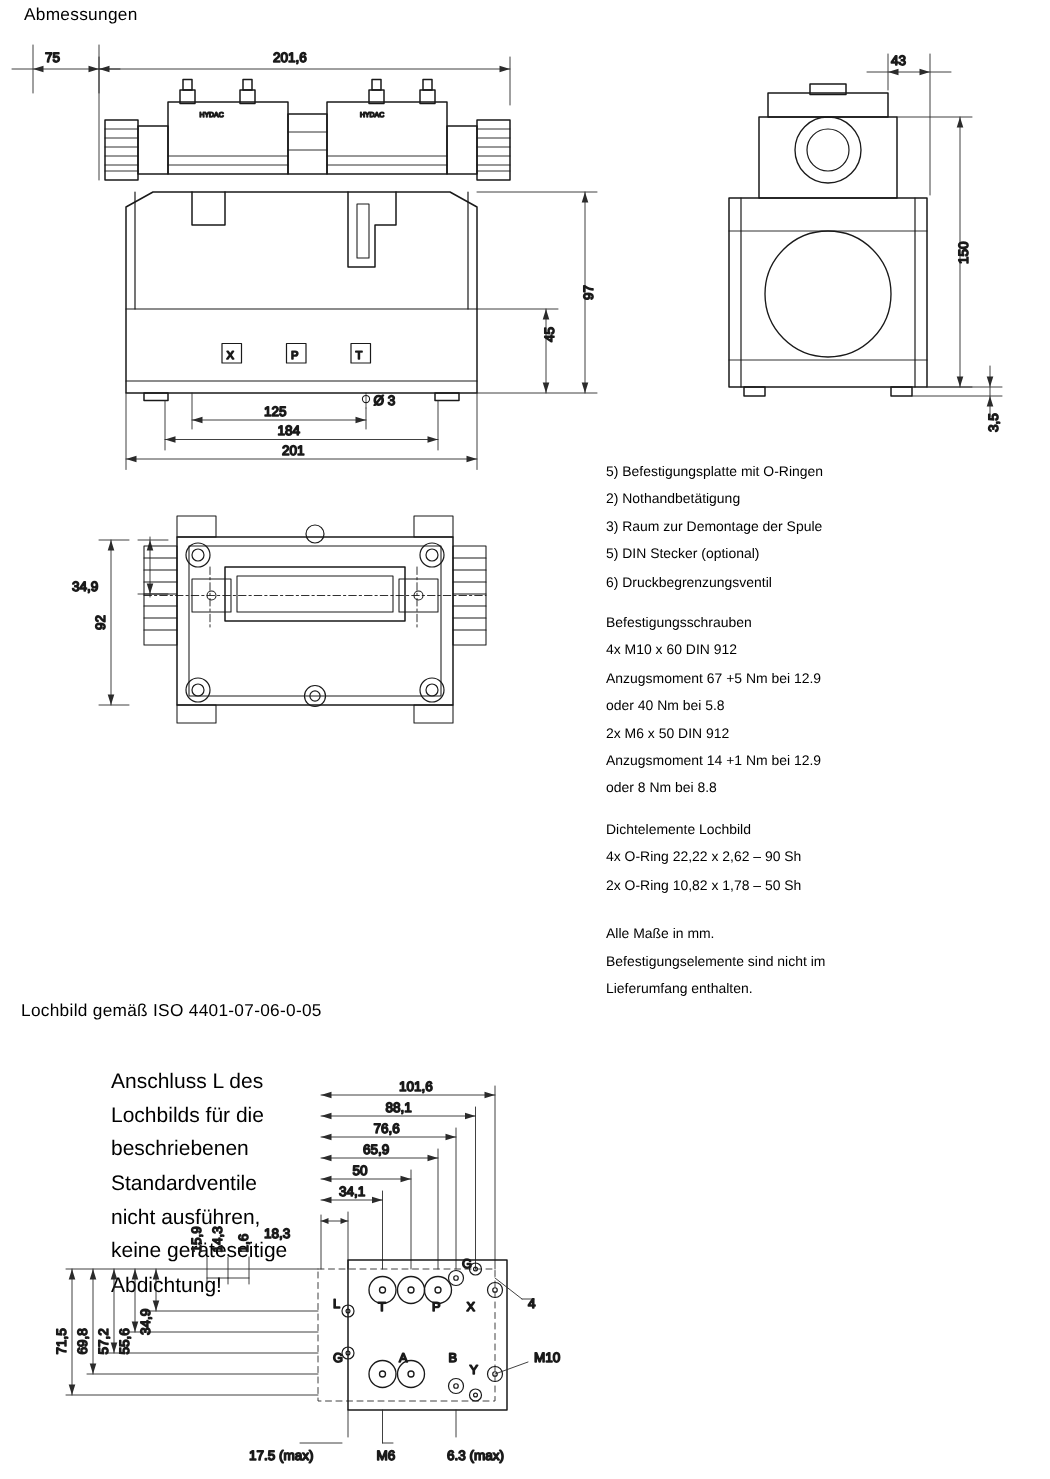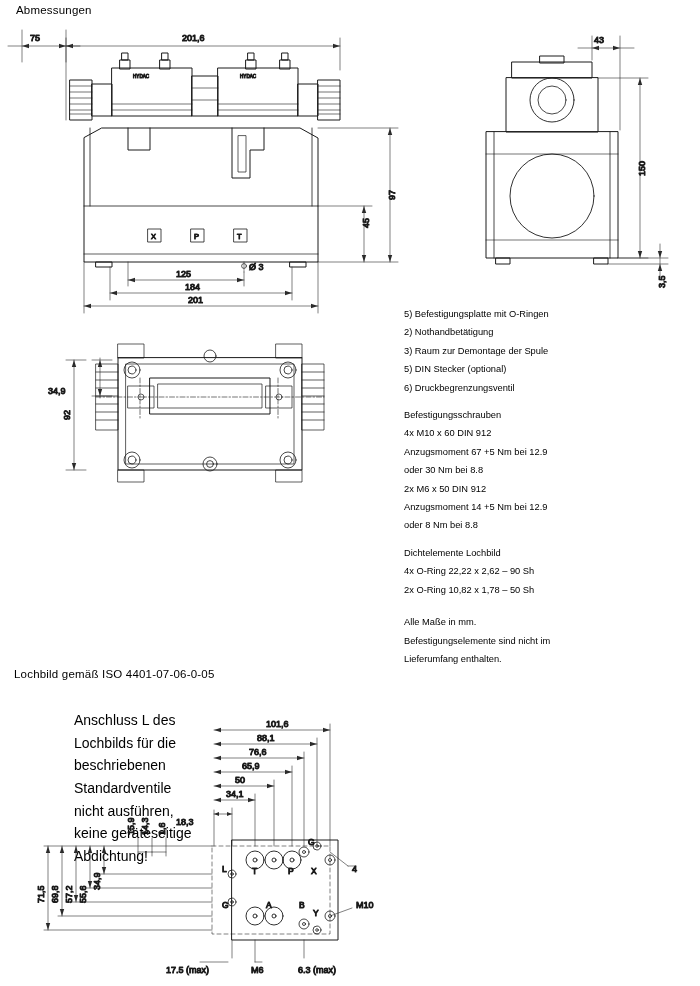--- a/index.html
+++ b/index.html
@@ -65,23 +65,23 @@
       <div class="line">5) Befestigungsplatte mit O-Ringen</div>
       <div class="line">2) Nothandbetätigung</div>
       <div class="line">3) Raum zur Demontage der Spule</div>
       <div class="line din"><span>5) DIN Stecker (optional)</span></div>
       <div class="line">6) Druckbegrenzungsventil</div>
     </div>
     <div class="grp">
       <div class="line">Befestigungsschrauben</div>
       <div class="line">4x M10 x 60 DIN 912</div>
       <div class="line">Anzugsmoment 67 +5 Nm bei 12.9</div>
-      <div class="line">oder 30 Nm bei 8.8</div>
+      <div class="line">oder 40 Nm bei 5.8</div>
       <div class="line">2x M6 x 50 DIN 912</div>
-      <div class="line">Anzugsmoment 14 +5 Nm bei 12.9</div>
+      <div class="line">Anzugsmoment 14 +1 Nm bei 12.9</div>
       <div class="line">oder 8 Nm bei 8.8</div>
     </div>
     <div class="grp">
       <div class="line">Dichtelemente Lochbild</div>
       <div class="line">4x O-Ring 22,22 x 2,62 – 90 Sh</div>
       <div class="line">2x O-Ring 10,82 x 1,78 – 50 Sh</div>
     </div>
     <div class="grp" style="margin-top:14px;">
       <div class="line">Alle Maße in mm.</div>
       <div class="line">Befestigungselemente sind nicht im</div>

